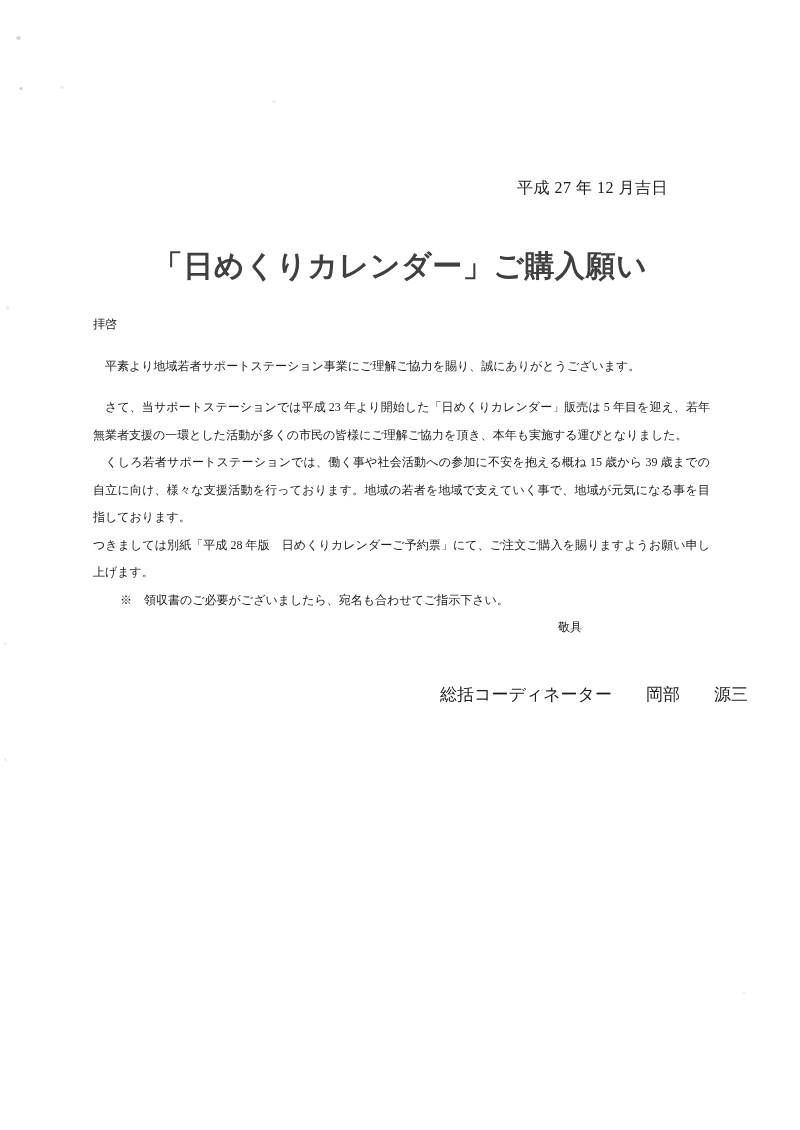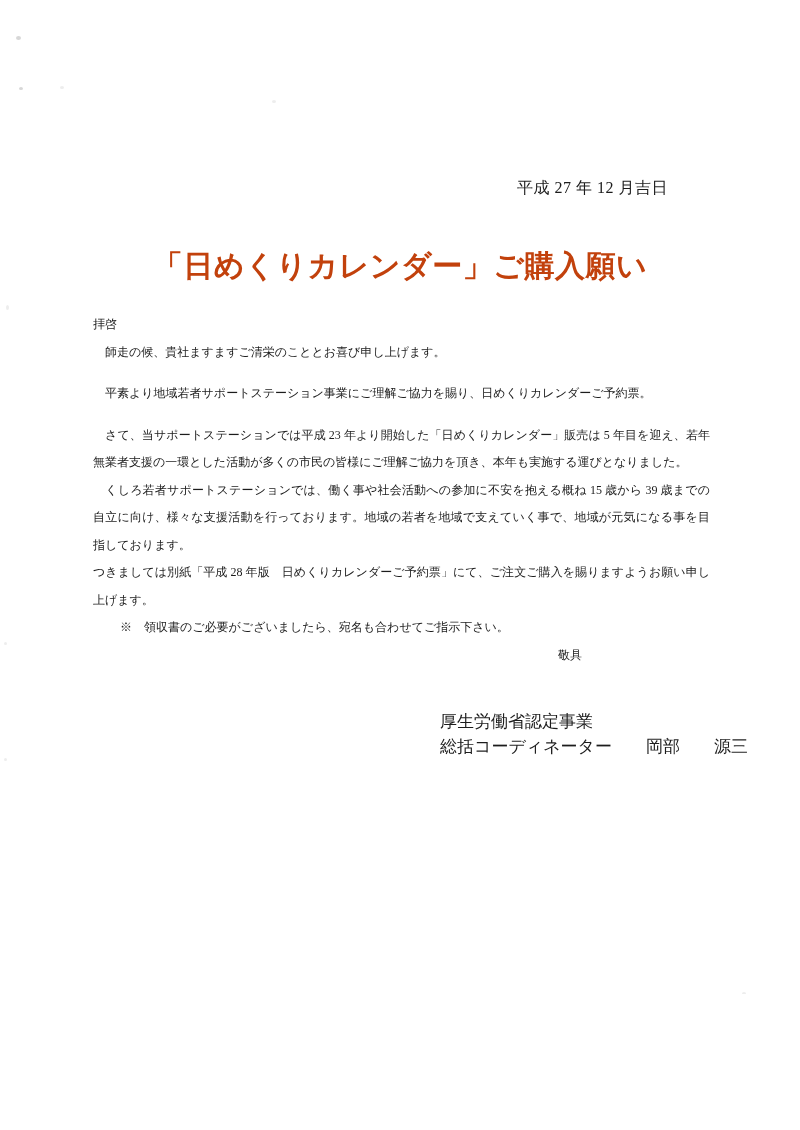--- a/index.html
+++ b/index.html
@@ -24,21 +24,21 @@
     line-height: 20px;
     letter-spacing: 0.5px;
   }
   .letter-title {
     margin-top: 48px;
     text-align: center;
     font-family: "DejaVu Sans", "Liberation Sans", sans-serif;
     font-weight: 900;
     font-size: 30px;
     line-height: 40px;
-    color: #c2410c;
+    color: #404040;
     letter-spacing: 0.5px;
   }
   .body-block {
     margin-top: 25px;
     margin-left: 93px;
     width: 617px;
     font-size: 12px;
     line-height: 27.5px;
   }
   .body-block p {
@@ -77,31 +77,29 @@
 <body>
 
 <div class="page">
 
   <div class="date-line">平成 27 年 12 月吉日</div>
 
   <div class="letter-title">「日めくりカレンダー」ご購入願い</div>
 
   <div class="body-block">
     <p class="salutation">拝啓</p>
-    <p>　師走の候、貴社ますますご清栄のこととお喜び申し上げます。</p>
-    <p class="gap-before">　平素より地域若者サポートステーション事業にご理解ご協力を賜り、日めくりカレンダーご予約票。</p>
+    <p class="gap-before">　平素より地域若者サポートステーション事業にご理解ご協力を賜り、誠にありがとうございます。</p>
     <p class="gap-before">　さて、当サポートステーションでは平成 23 年より開始した「日めくりカレンダー」販売は 5 年目を迎え、若年無業者支援の一環とした活動が多くの市民の皆様にご理解ご協力を頂き、本年も実施する運びとなりました。</p>
     <p>　くしろ若者サポートステーションでは、働く事や社会活動への参加に不安を抱える概ね 15 歳から 39 歳までの自立に向け、様々な支援活動を行っております。地域の若者を地域で支えていく事で、地域が元気になる事を目指しております。</p>
     <p>つきましては別紙「平成 28 年版　日めくりカレンダーご予約票」にて、ご注文ご購入を賜りますようお願い申し上げます。</p>
     <p class="note-line">※　領収書のご必要がございましたら、宛名も合わせてご指示下さい。</p>
     <p class="closing-line">敬具</p>
   </div>
 
   <div class="signature-block">
-    <div>厚生労働省認定事業</div>
     <div>総括コーディネーター　　岡部　　源三</div>
   </div>
 
   <div class="speck" style="left:16px; top:36px; width:5px; height:4px;"></div>
   <div class="speck" style="left:19px; top:87px; width:4px; height:3px;"></div>
   <div class="speck light" style="left:60px; top:86px; width:4px; height:3px;"></div>
   <div class="speck light" style="left:272px; top:100px; width:4px; height:3px;"></div>
   <div class="speck light" style="left:6px; top:305px; width:3px; height:5px;"></div>
   <div class="speck light" style="left:4px; top:642px; width:3px; height:3px;"></div>
   <div class="speck light" style="left:4px; top:758px; width:3px; height:3px;"></div>

